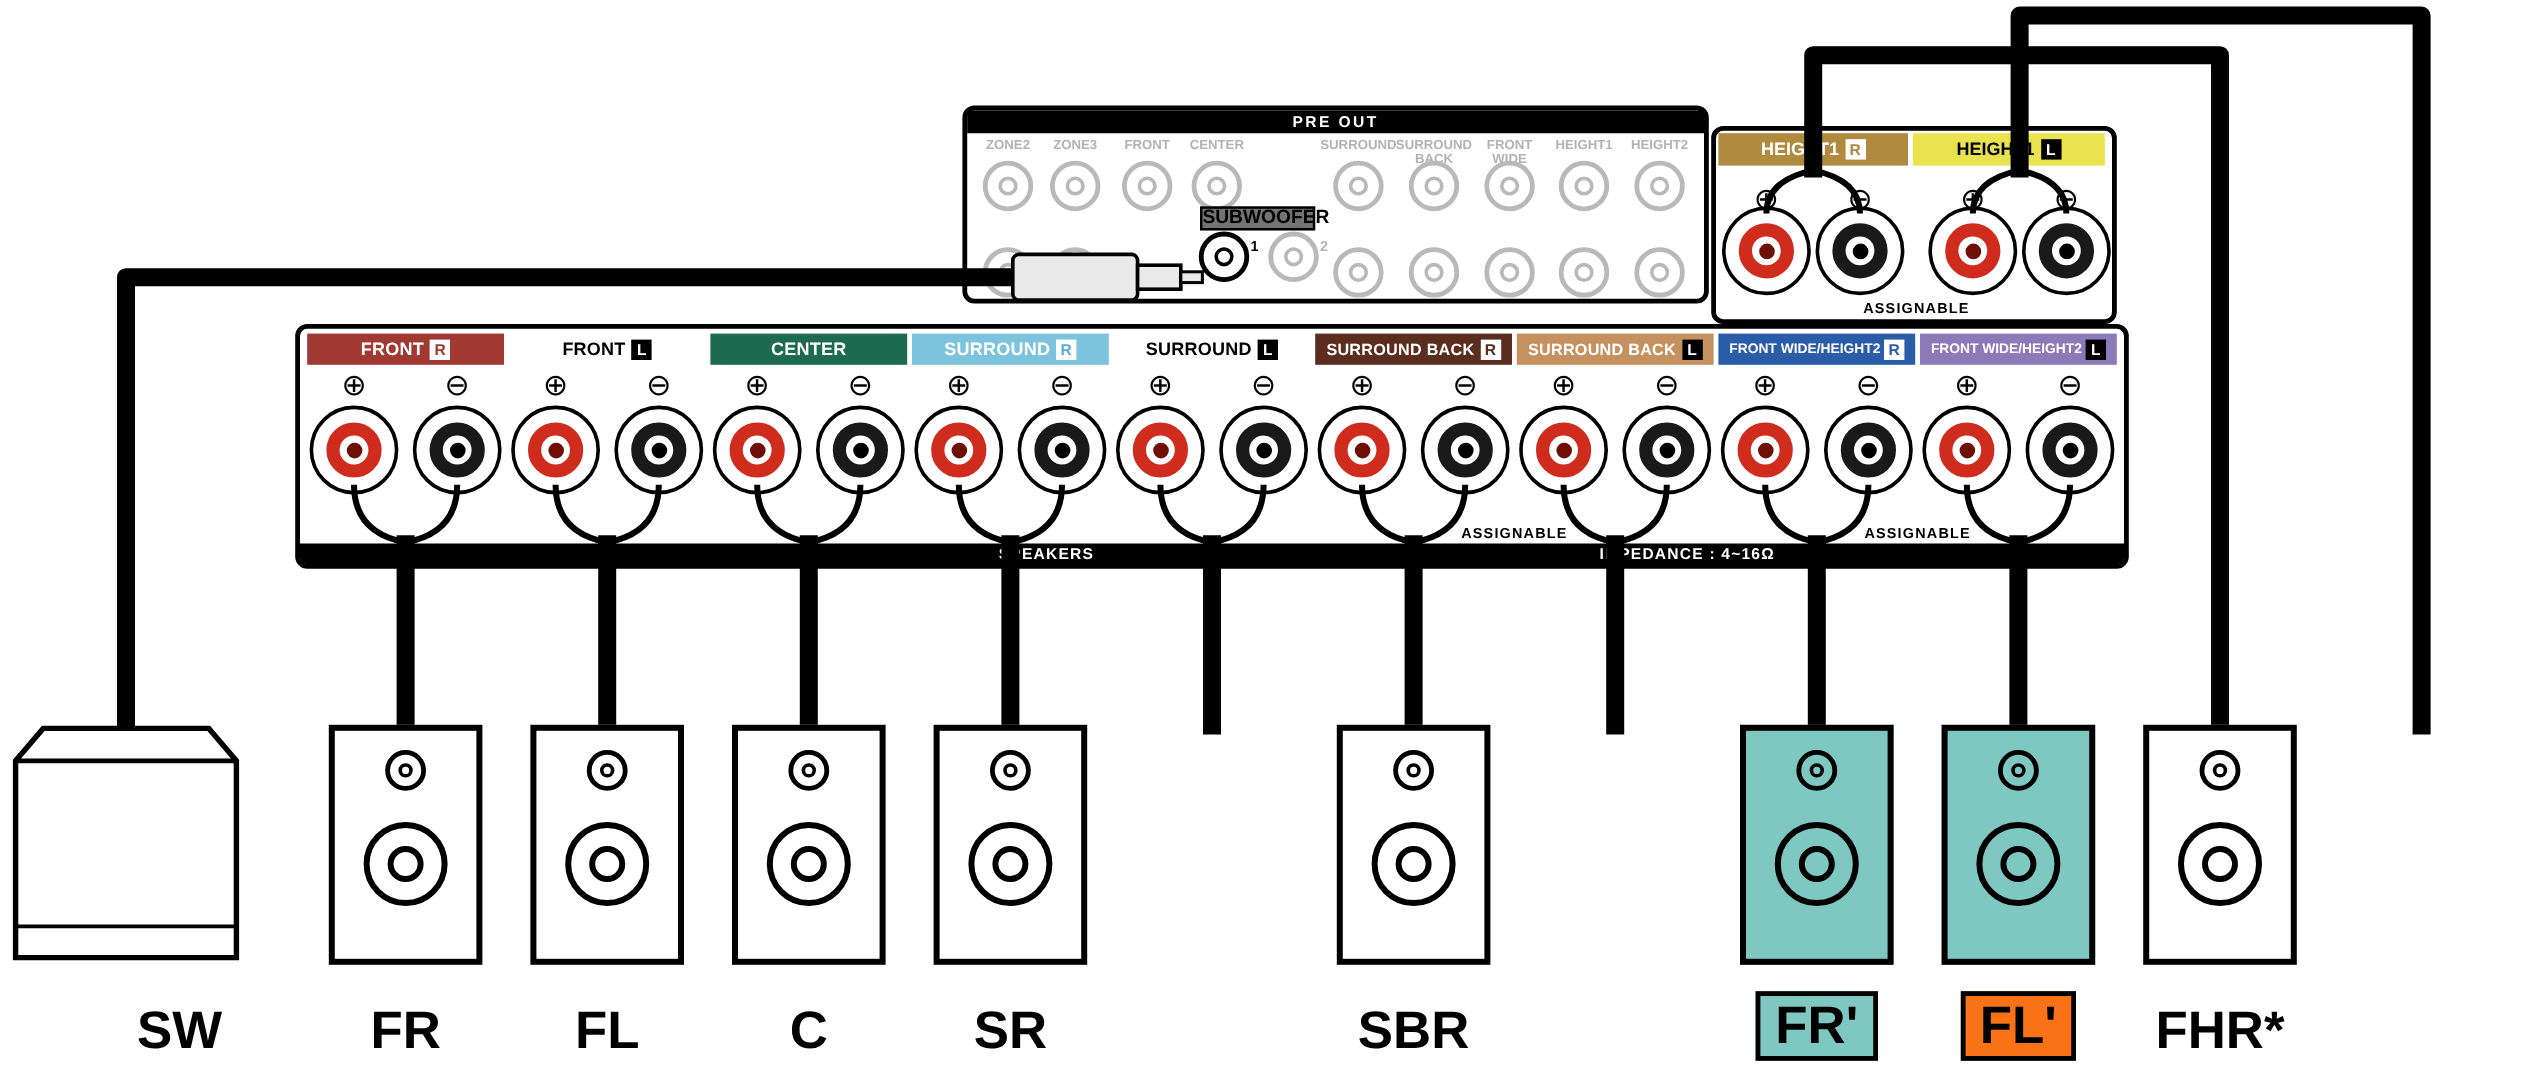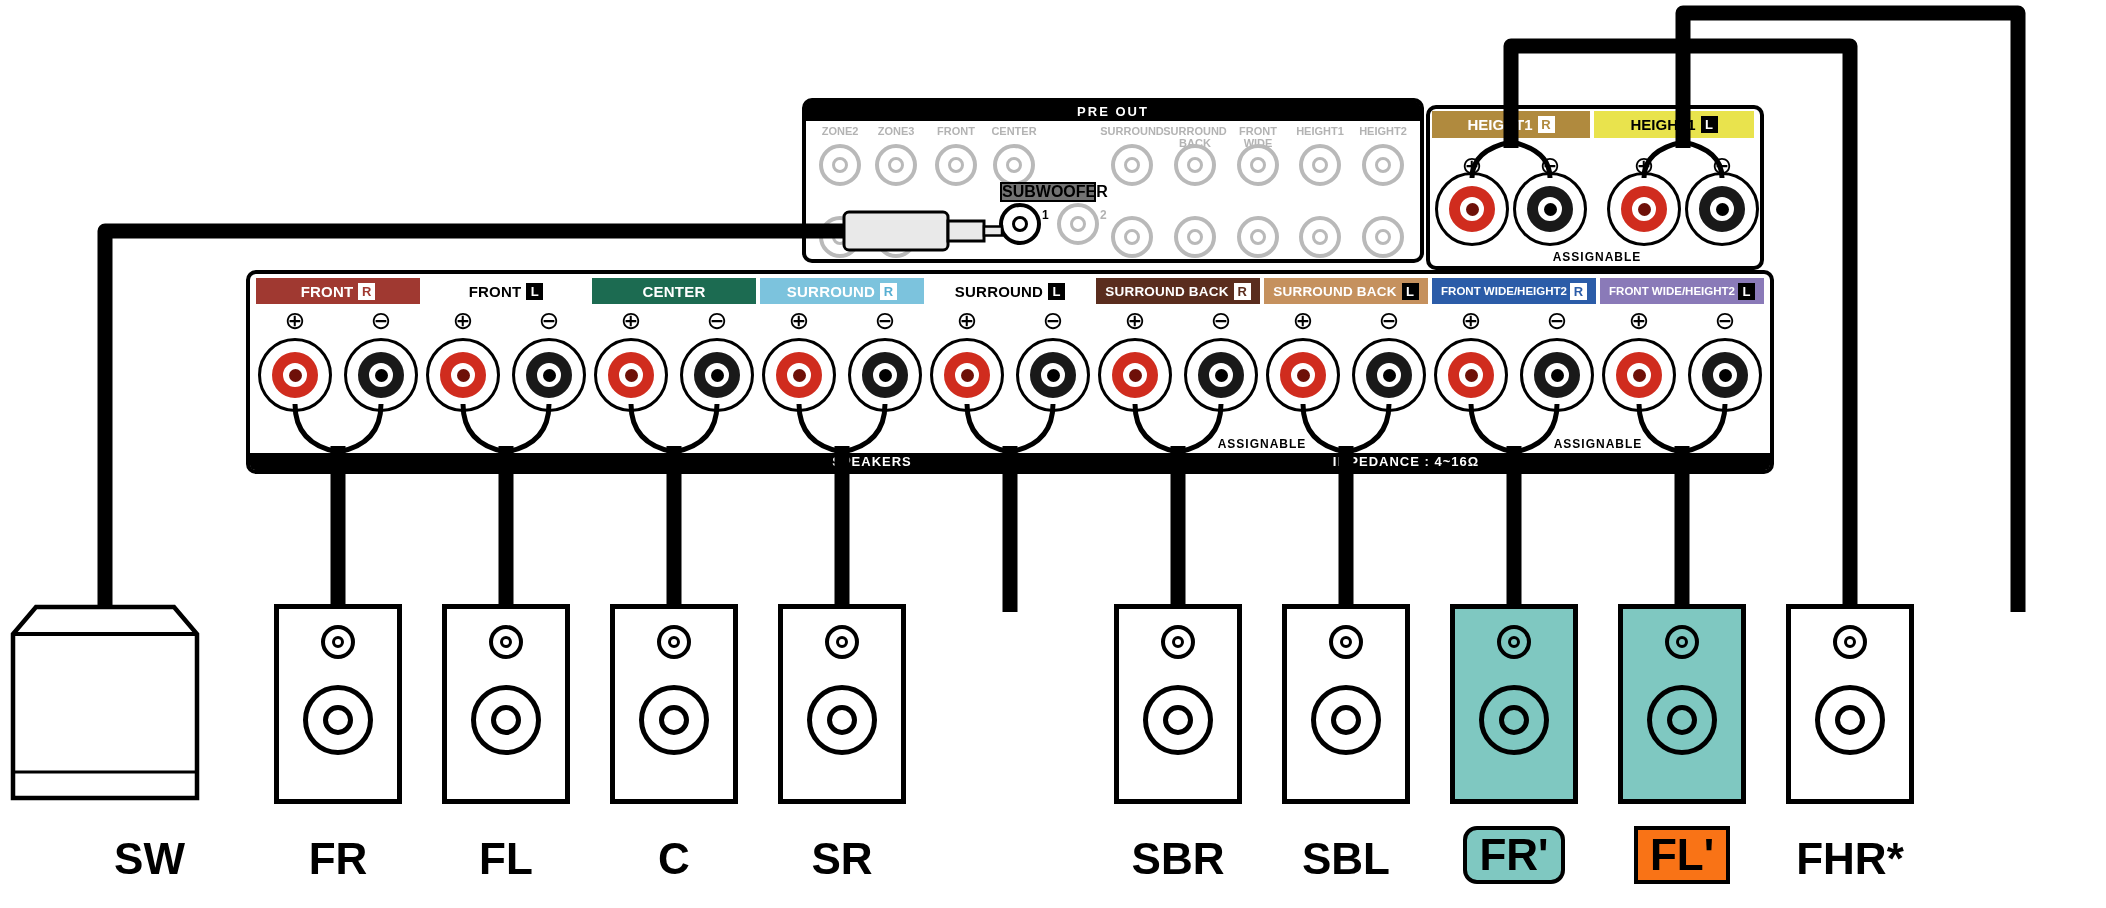--- a/index.html
+++ b/index.html
@@ -1,21 +1,21 @@
 <!DOCTYPE html>
 <html><head>
 <meta charset="utf-8">
 <style>
   html,body{margin:0;padding:0;background:#fff;}
   .stage{position:relative;width:2106px;height:908px;background:#fff;overflow:hidden;
          font-family:"Liberation Sans",sans-serif;}
 
   
   .panel{position:absolute;background:#fff;border:4px solid #000;box-sizing:border-box;}
-  #preout-panel{left:802px;top:98px;width:622px;height:165px;border-radius:10px;z-index:1;}
+  #preout-panel{left:802px;top:88px;width:622px;height:165px;border-radius:10px;z-index:1;}
   #height1-panel{left:1426px;top:105px;width:338px;height:165px;border-radius:10px;z-index:1;}
   #speaker-panel{left:246px;top:270px;width:1528px;height:204px;border-radius:10px;z-index:1;}
 
   
   .preout-header{position:absolute;left:0;top:0;right:0;height:19px;background:#000;
     border-radius:4px 4px 0 0;color:#fff;font-size:13px;font-weight:bold;text-align:center;
     line-height:19px;letter-spacing:2px;}
   .pre-label{position:absolute;width:90px;top:24px;text-align:center;font-size:11px;
     line-height:11.5px;font-weight:bold;color:#B3B3B3;white-space:pre-line;}
   .rjack{position:absolute;width:34px;height:34px;border:4px solid #B9B9B9;border-radius:50%;
@@ -496,33 +496,26 @@
       </div>
     <div class="spk-label">SR</div>
   </div>
   <div class="speaker" style="left:1114px">
     <div class="cab">
         <span class="tweeter"></span>
         <span class="woofer"></span>
       </div>
     <div class="spk-label">SBR</div>
   </div>
-  <div class="speaker" style="left:1282px">
-    <div class="cab">
-        <span class="tweeter"></span>
-        <span class="woofer"></span>
-      </div>
-    <div class="spk-label">SBL</div>
-  </div>
   <div class="speaker" style="left:1450px">
     <div class="cab" style="background: rgb(127, 200, 193);">
         <span class="tweeter"></span>
         <span class="woofer"></span>
       </div>
-    <div class="spk-label boxed" style="background: rgb(127, 200, 193); border-radius: 14px;">FR'</div>
+    <div class="spk-label boxed" style="background: rgb(127, 200, 193);">FR'</div>
   </div>
   <div class="speaker" style="left:1618px">
     <div class="cab" style="background: rgb(127, 200, 193);">
         <span class="tweeter"></span>
         <span class="woofer"></span>
       </div>
     <div class="spk-label boxed" style="background: #f97316;">FL'</div>
   </div>
   <div class="speaker" style="left:1786px">
     <div class="cab">

